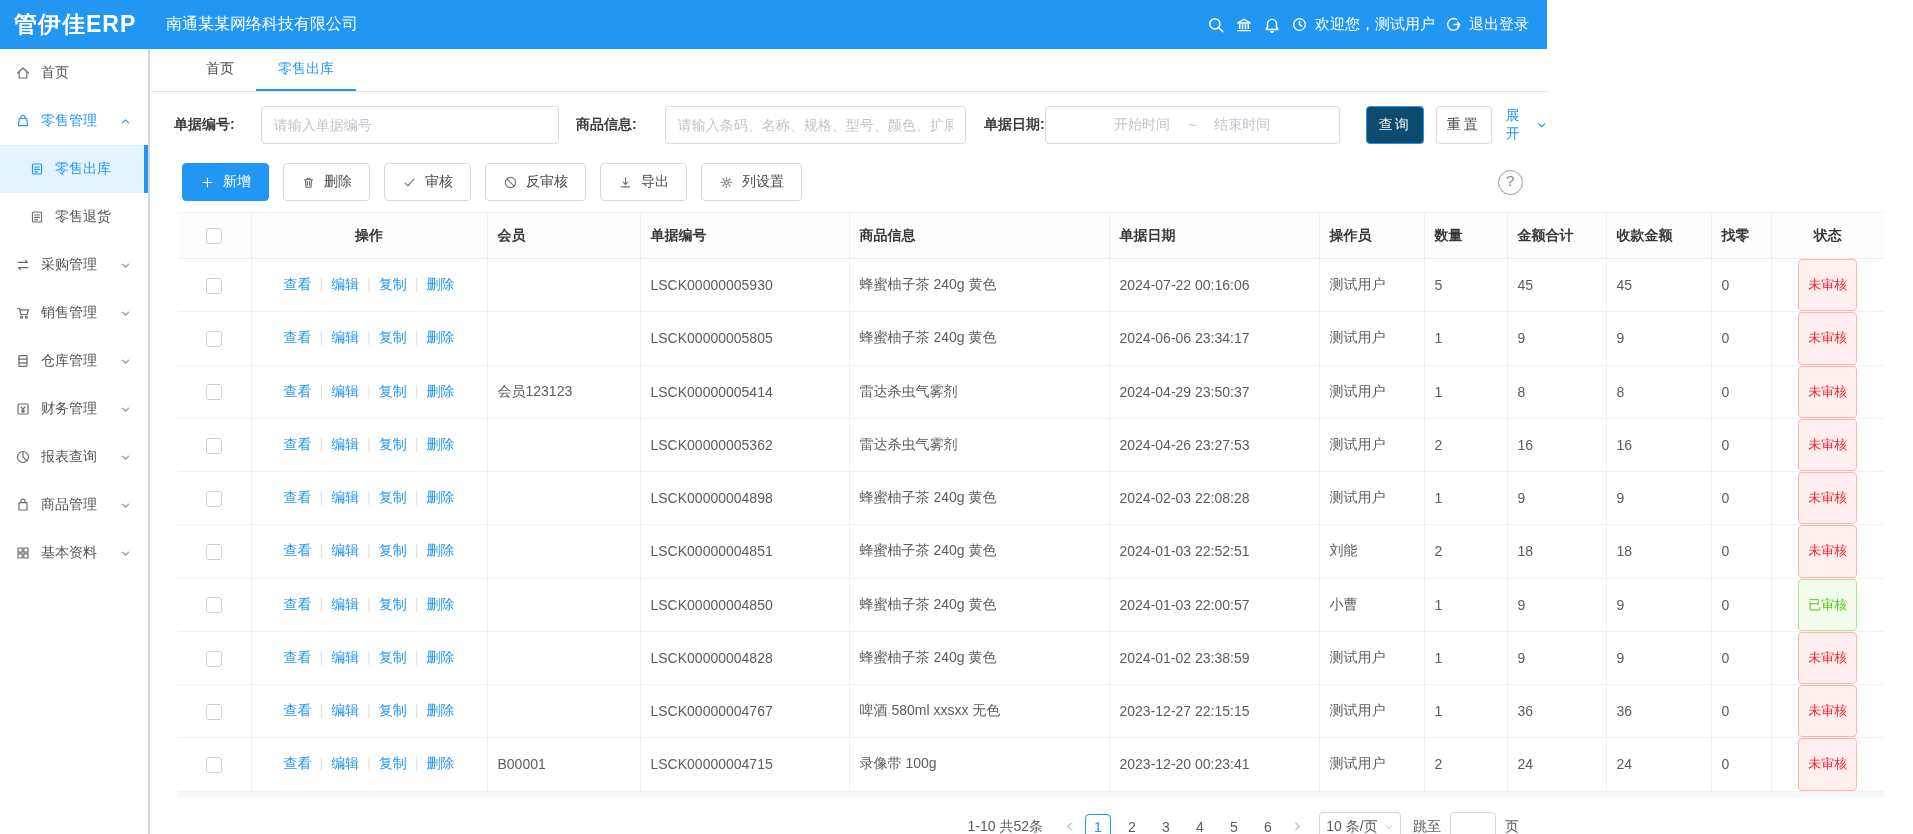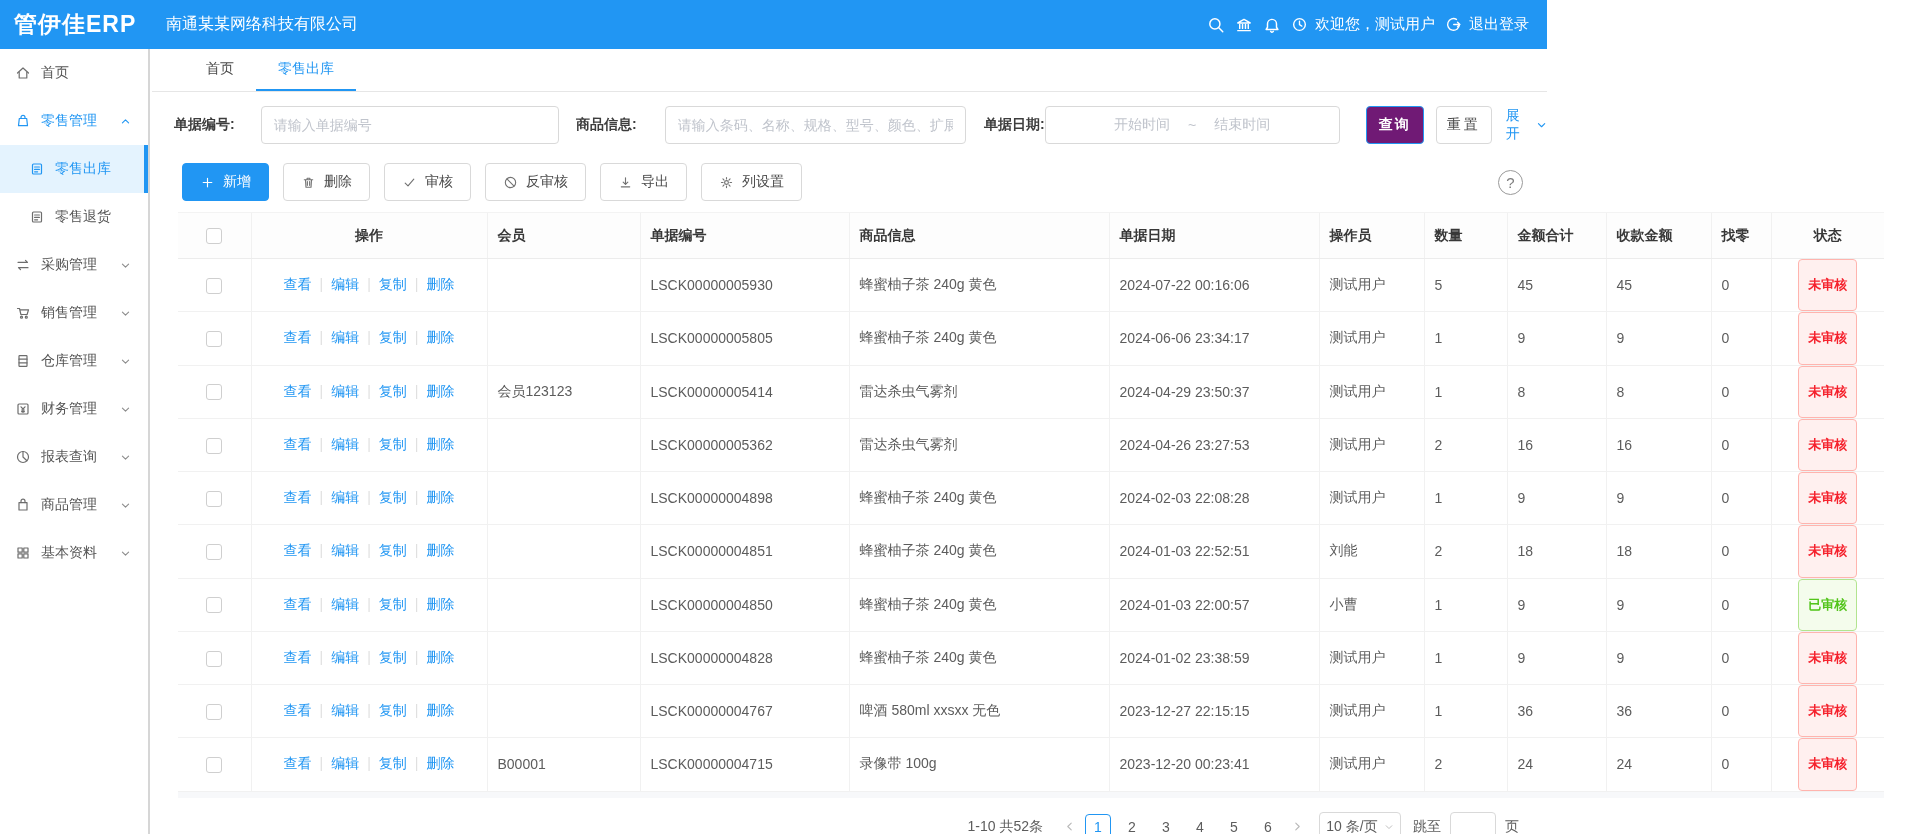--- a/index.html
+++ b/index.html
@@ -46,43 +46,43 @@
   .tabbar { height:43px; border-bottom:1px solid #e6e6e6; display:flex; padding-left:32px; }
   .tab { padding:0 22px; display:flex; align-items:center; font-size:14px; color:#4a4a4a; cursor:pointer; border-bottom:2px solid transparent; }
   .tab.active { color:#2196f3; border-bottom-color:#2196f3; }
 
   .filterbar { height:66px; display:flex; align-items:center; padding-left:22px; font-size:14px; }
   .flabel { font-weight:bold; color:#3d3d3d; white-space:nowrap; }
   .finput { height:38px; border:1px solid #d9d9d9; border-radius:4px; font-size:14px; padding:16px 12px; color:#333; outline:none; font-family:inherit; background:#fff; }
   .finput::placeholder { color:#c0c4cc; }
   .daterange { height:38px; border:1px solid #d9d9d9; border-radius:4px; display:flex; align-items:center; justify-content:center; gap:18px; color:#c0c4cc; font-size:14px; cursor:text; }
   .btn { height:38px; border-radius:4px; border:1px solid #d9d9d9; background:#fff; color:#4a4a4a; font-size:14px; display:inline-flex; align-items:center; justify-content:center; cursor:pointer; font-family:inherit; }
-  .btn.primary { background:#701a75; border-color:#2196f3; color:#fff;font-weight:bold; }
+  .btn.primary { background:#0c4a6e; border-color:#2196f3; color:#fff; }
   .expand { display:flex; align-items:center; gap:4px; color:#2196f3; font-size:14px; cursor:pointer; margin-left:14px; }
   .expand svg { width:12px; height:12px; }
 
-  .toolbar { display:flex; align-items:center; margin-top:5px; padding:0 24px 0 30px; height:38px; }
+  .toolbar { display:flex; align-items:center; margin-top:5px; padding:0 24px 0 30px; height:38px;font-family:Liberation Mono, monospace; }
   .tbtn { height:38px; border:1px solid #d9d9d9; border-radius:4px; background:#fff; color:#4a4a4a; font-size:14px; display:inline-flex; align-items:center; justify-content:center; gap:8px; padding:0 17px; margin-right:14px; cursor:pointer; font-family:inherit; }
   .tbtn .icon { display:flex; color:#737373; }
   .tbtn .icon svg { width:15px; height:15px; }
   .tbtn.primary { background:#2196f3; border-color:#2196f3; color:#fff; }
   .tbtn.primary .icon { color:#fff; }
   .help { margin-left:auto; width:25px; height:25px; border:1px solid #9a9a9a; border-radius:50%; color:#7d7d7d; font-size:15px; display:flex; align-items:center; justify-content:center; cursor:pointer; }
 
   
   .grid-wrap { margin:11px 0 0 26px; }
   table { border-collapse:collapse; table-layout:fixed; width:1706px; font-size:14px; color:#5c5c5c; }
   thead th { height:46px; font-weight:bold; color:#383838; text-align:left; padding:0 0 0 10px; background:#fdfdfd; border-top:1px solid #f3f3f3; border-bottom:1px solid #ececec; white-space:nowrap; }
   tbody td { height:47px; border-bottom:1px solid #f1f1f1; padding:0 0 0 10px; white-space:nowrap; overflow:hidden; }
   th + th, td + td { border-left:1px solid #f1f1f1; }
   th.center, td.center { text-align:center; padding-left:0; }
   .cb { display:inline-block; width:16px; height:16px; border:1px solid #cfcfcf; border-radius:3px; background:#fff; vertical-align:middle; cursor:pointer; }
   a.op { color:#2196f3; text-decoration:none; cursor:pointer; }
   .sep { color:#e0e0e0; margin:0 8px; }
-  .badge { display:inline-block; padding:17px 9px; border-radius:4px; font-size:13px; line-height:1.25;font-weight:bold; }
+  .badge { display:inline-block; padding:17px 9px; border-radius:4px; font-size:13px; line-height:1.25; }
   .badge.pending { color:#f5222d; background:#fff0ef; border:1px solid #ffb4ae; }
   .badge.approved { color:#52c41a; background:#f4fcec; border:1px solid #b2e48f; }
   .grid-foot { width:1706px; margin-left:26px; height:6px; background:#f7f8fa; }
 
   
   .pagination { display:flex; align-items:center; justify-content:flex-end; margin:14px 28px 0 0; font-size:14px; color:#5c5c5c; }
   .pg-summary { margin-right:14px; }
   .pg-arrow { width:24px; height:26px; display:flex; align-items:center; justify-content:center; color:#b8b8b8; cursor:pointer; }
   .pg-arrow svg { width:11px; height:11px; }
   .page { min-width:26px; height:26px; display:inline-flex; align-items:center; justify-content:center; margin:0 4px; border:1px solid transparent; border-radius:4px; cursor:pointer; }

